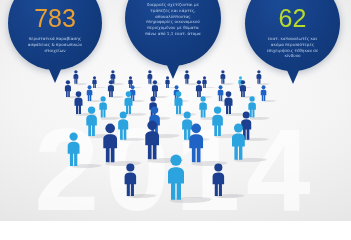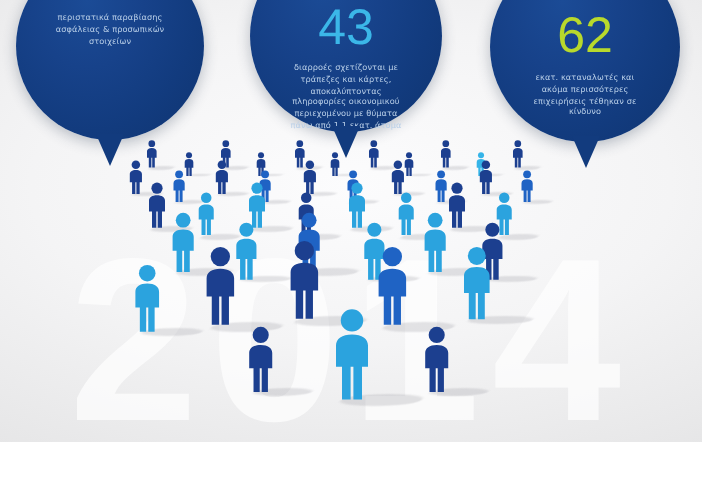--- a/index.html
+++ b/index.html
@@ -452,29 +452,29 @@
         <svg width="26" height="46" viewBox="0 0 26 46">
           <circle cx="13" cy="6.2" r="5.6" fill="#2ba3de"></circle>
           <path d="M13 13.2c-5.0 0-8.0 2.1-8.0 5.6v10.6h3.0v16.4h4.3v-16.4h1.4v16.4h4.3v-16.4h3.0v-10.6c0-3.5-3.0-5.6-8.0-5.6z" fill="#2ba3de"></path>
         </svg>
       </div>
     </div>
 
   <div class="bubbles">
 
     <div class="bubble" id="bubble-1">
+      <div class="bubble-num" style="color: rgb(232, 160, 51);">783</div>
       <div class="bubble-text" style="color: rgb(185, 207, 232);">
           <div>περιστατικά παραβίασης</div>
           <div>ασφάλειας &amp; προσωπικών</div>
           <div>στοιχείων</div>
         </div>
     </div>
 
     <div class="bubble" id="bubble-2">
-      <div class="bubble-num" style="color: rgb(59, 183, 232);">43</div>
       <div class="bubble-text" style="color: rgb(185, 207, 232);">
           <div>διαρροές σχετίζονται με</div>
           <div>τράπεζες και κάρτες,</div>
           <div>αποκαλύπτοντας</div>
           <div>πληροφορίες οικονομικού</div>
           <div>περιεχομένου με θύματα</div>
           <div>πάνω από 1,1 εκατ. άτομα</div>
         </div>
     </div>
 

